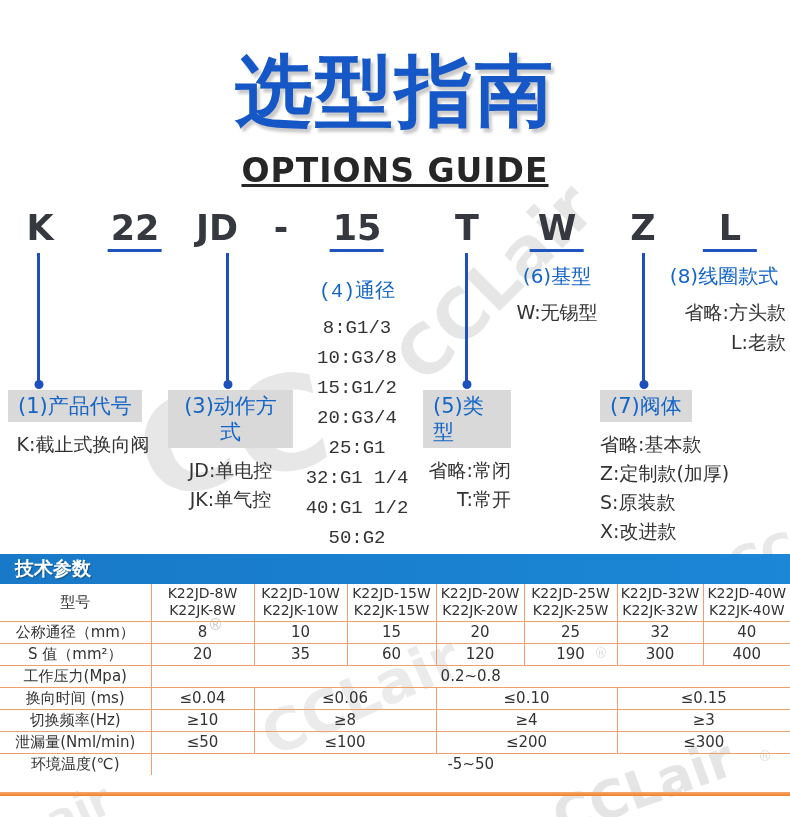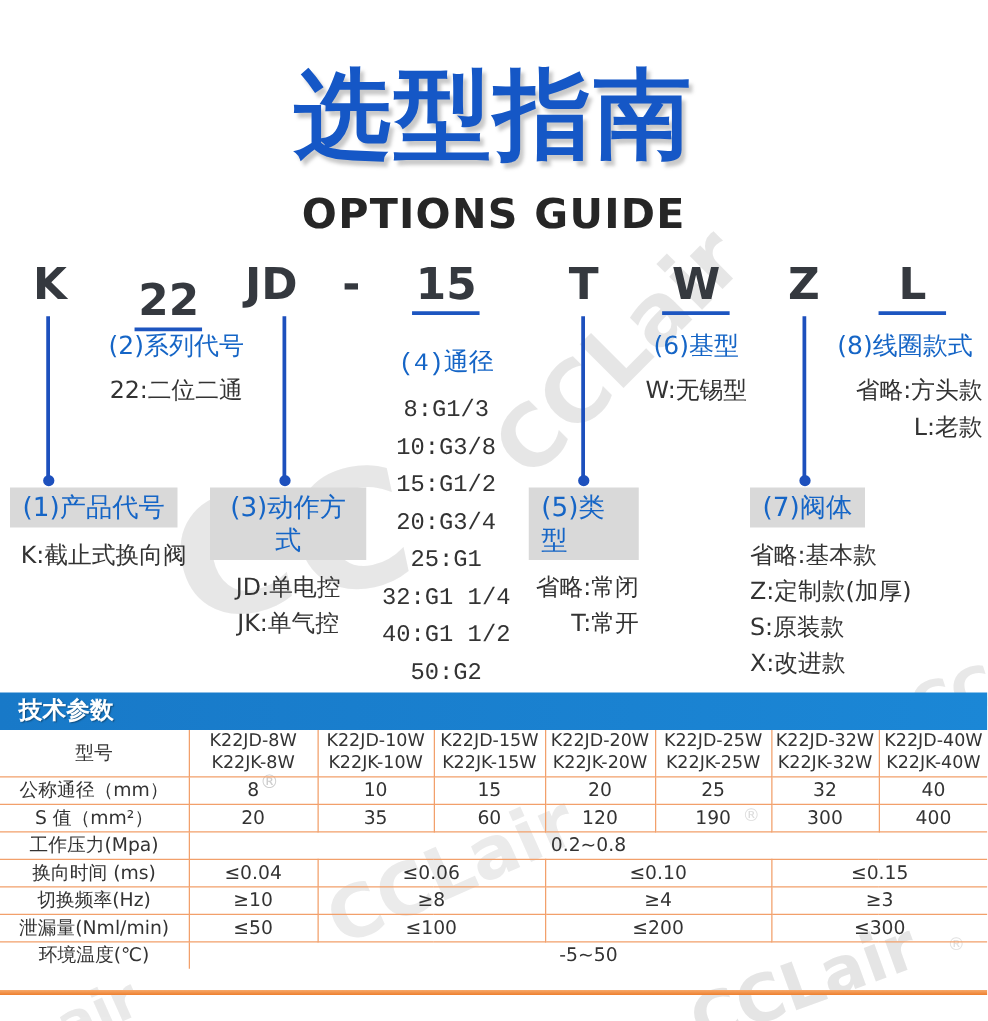--- a/index.html
+++ b/index.html
@@ -16,25 +16,25 @@
   .wm-reg{font-weight:400;}
   .wm-reg-bar{left:455px;top:556px;font-size:17px;color:rgba(255,255,255,.55);}
   .wm-reg-a{left:208px;top:616px;font-size:15px;color:#cecece;}
   .wm-reg-b{left:594px;top:645px;font-size:14px;color:#dddddd;}
   .wm-reg-c{left:758px;top:748px;font-size:14px;color:#e0e0e0;}
   
   .title{position:absolute;z-index:1;left:0;top:40px;width:100%;text-align:center;
          font-size:78px;font-weight:900;color:#1557c6;letter-spacing:2px;
          text-shadow:3px 4px 3px rgba(120,120,120,.4);}
   .subtitle{position:absolute;z-index:1;left:0;top:151px;width:100%;text-align:center;
-            font-size:33px;font-weight:600;color:#262626;letter-spacing:1px;}
+            font-size:33px;font-weight:600;color:#262626;letter-spacing:1px;text-decoration:underline;}
   
   .code-row{position:absolute;z-index:2;left:0;top:208px;width:100%;height:46px;}
   .seg{position:absolute;top:0;transform:translateX(-50%);font-size:35px;font-weight:700;color:#35393f;line-height:40px;}
-  .seg0{left:40px;} .seg1{left:135px;margin-top:13px;} .seg2{left:217px;} .seg3{left:281px;}
+  .seg0{left:40px;} .seg1{left:135px;} .seg2{left:217px;} .seg3{left:281px;}
   .seg4{left:357px;} .seg5{left:467px;} .seg6{left:557px;} .seg7{left:643px;} .seg8{left:730px;}
   .uline::after{content:"";position:absolute;left:50%;transform:translateX(-50%);top:41px;
                 width:54px;height:3px;background:#1d55c0;}
   
   .vline{position:absolute;z-index:2;top:253px;width:3px;height:130px;background:#1d50bd;}
   .vline::after{content:"";position:absolute;left:50%;bottom:-6px;transform:translateX(-50%);
                 width:9px;height:9px;border-radius:50%;background:#1d50bd;}
   .vl-k{left:37px;} .vl-jd{left:226px;} .vl-t{left:465px;} .vl-z{left:642px;}
   
   .group{position:absolute;z-index:2;}
@@ -99,26 +99,20 @@
       <span class="seg seg6 uline">W</span>
       <span class="seg seg7">Z</span>
       <span class="seg seg8 uline">L</span>
     </div>
 
   <div class="vline vl-k"></div>
   <div class="vline vl-jd"></div>
   <div class="vline vl-t"></div>
   <div class="vline vl-z"></div>
 
-  <div class="group pos-g2">
-    <div class="g-head">(2)系列代号</div>
-    <div class="g-items">
-        <div class="g-item">22:二位二通</div>
-      </div>
-  </div>
   <div class="group pos-g4">
     <div class="g-head">(4)通径</div>
     <div class="g-items">
         <div class="g-item">8:G1/3</div>
         <div class="g-item">10:G3/8</div>
         <div class="g-item">15:G1/2</div>
         <div class="g-item">20:G3/4</div>
         <div class="g-item">25:G1</div>
         <div class="g-item">32:G1 1/4</div>
         <div class="g-item">40:G1 1/2</div>

